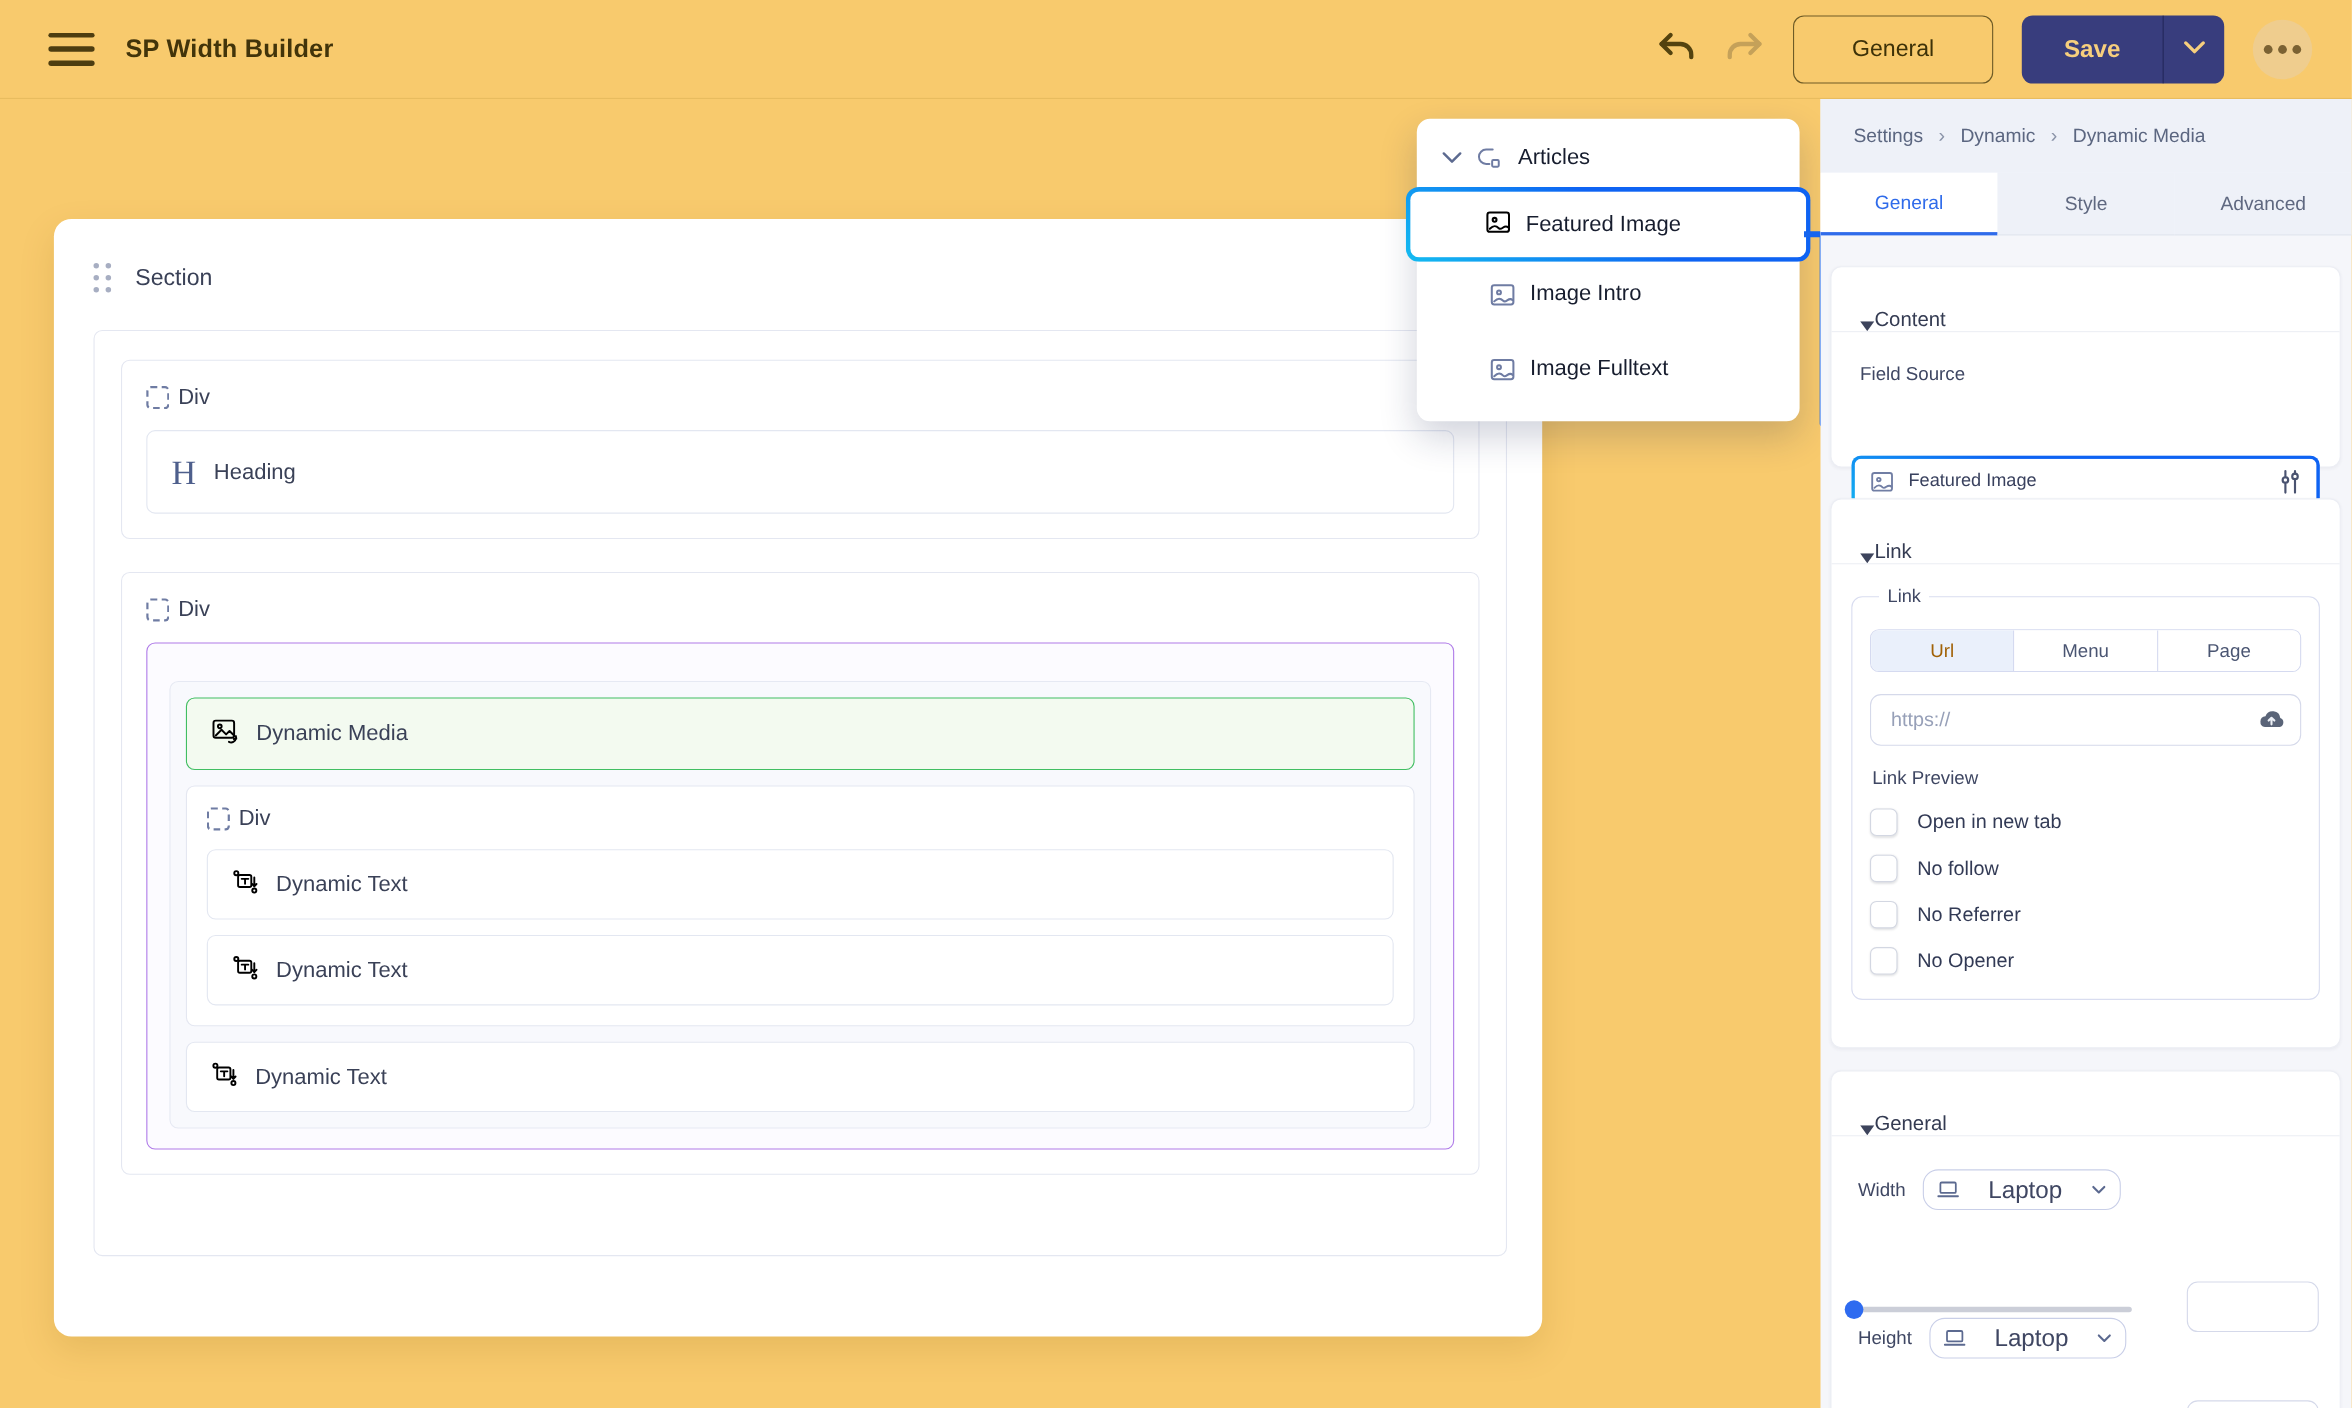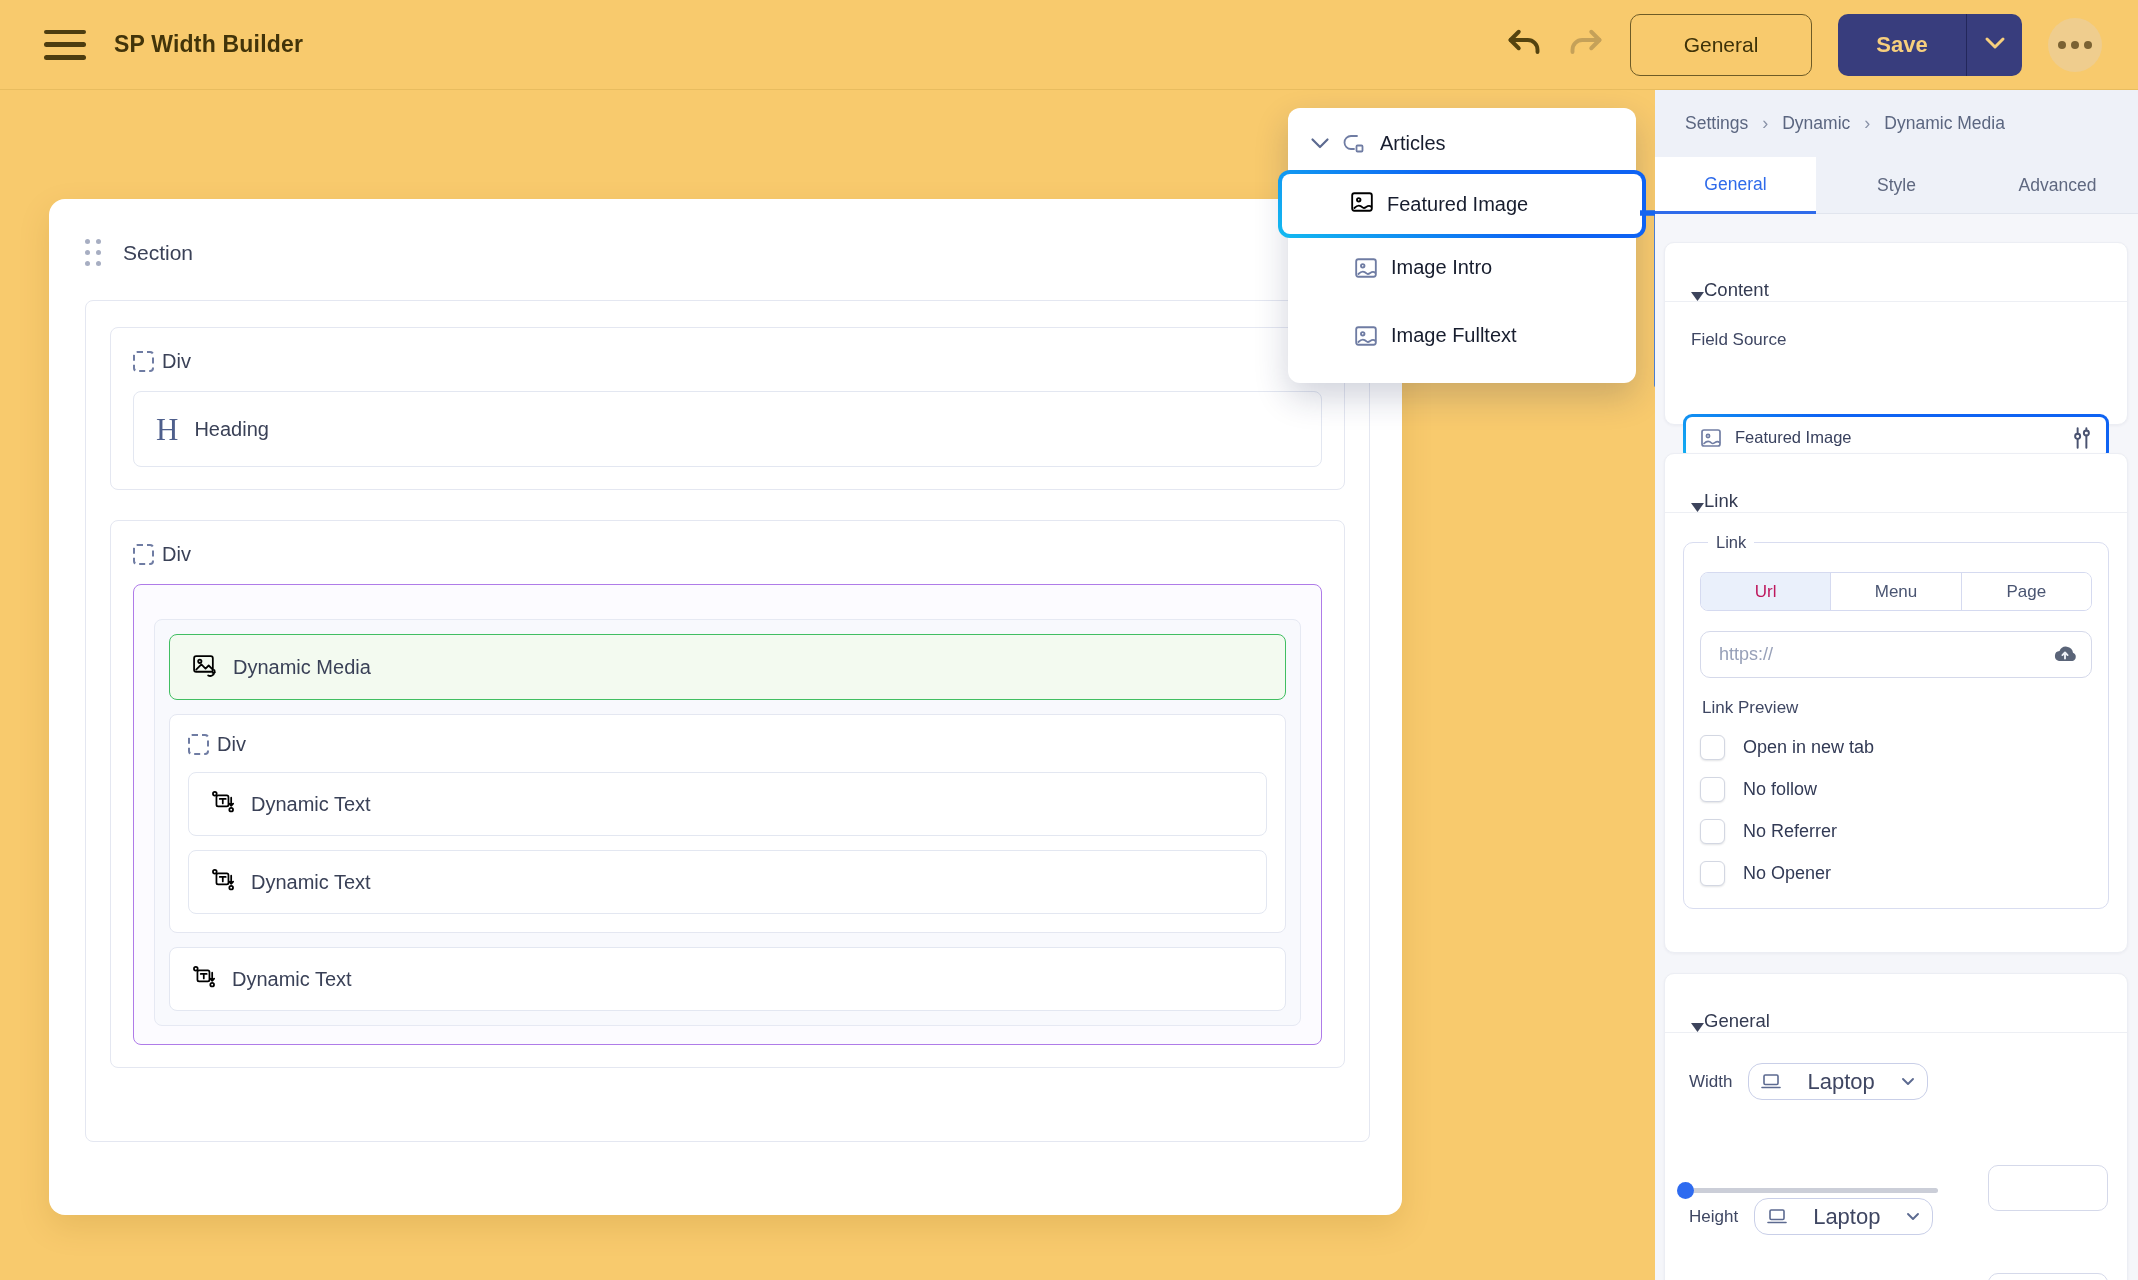--- a/index.html
+++ b/index.html
@@ -86,21 +86,21 @@
               display:flex; align-items:center; gap:13px; padding:0 14px 0 14px; cursor:pointer; }
   .fs-field .ficon { color:#717EA4; display:flex; }
   .fs-value { font-size:16.5px; color:#39415E; }
   .fs-sliders { margin-left:auto; color:#4A5370; display:flex; cursor:pointer; }
   fieldset.link-group { margin:20px 18px 0 18px; border:1px solid #D9DDF0; border-radius:10px; padding:12px 16px 22px 16px; }
   fieldset.link-group legend { font-size:16.5px; color:#3F4763; padding:0 8px; margin-left:8px; }
   .seg { display:flex; height:39px; border:1px solid #D5DAF0; border-radius:8px; overflow:hidden; margin-top:8px; }
   .seg-btn { flex:1; display:flex; align-items:center; justify-content:center; background:#fff; border:none; font-family:inherit;
              font-size:17px; color:#4A5572; cursor:pointer; border-left:1px solid #D5DAF0; }
   .seg-btn:first-child { border-left:none; }
-  .seg-btn.active { background:#EAF0FB; color:#be185d; font-weight:500; }
+  .seg-btn.active { background:#EAF0FB; color:#a16207; font-weight:500; }
   .url-row { position:relative; margin-top:20px; }
   .url-input { width:100%; height:47px; border:1px solid #D5D9EA; border-radius:10px; padding:0 52px 0 18px;
                font-size:18px; color:#39415E; font-family:inherit; background:#fff; }
   .url-input::placeholder { color:#97A0B8; }
   .cloud-btn { position:absolute; right:14px; top:11px; border:none; background:none; color:#5A6478; cursor:pointer; display:flex; }
   .opts-label { margin:20px 0 4px 2px; }
   .opt-row { display:flex; align-items:center; gap:18px; margin-top:17px; cursor:pointer; }
   .cbox { width:25px; height:25px; background:#fff; border:1px solid #D3D7E2; border-radius:6px;
           box-shadow:0 1px 2px rgba(16,24,40,.12); }
   .opt-text { font-size:18px; color:#323A55; }

